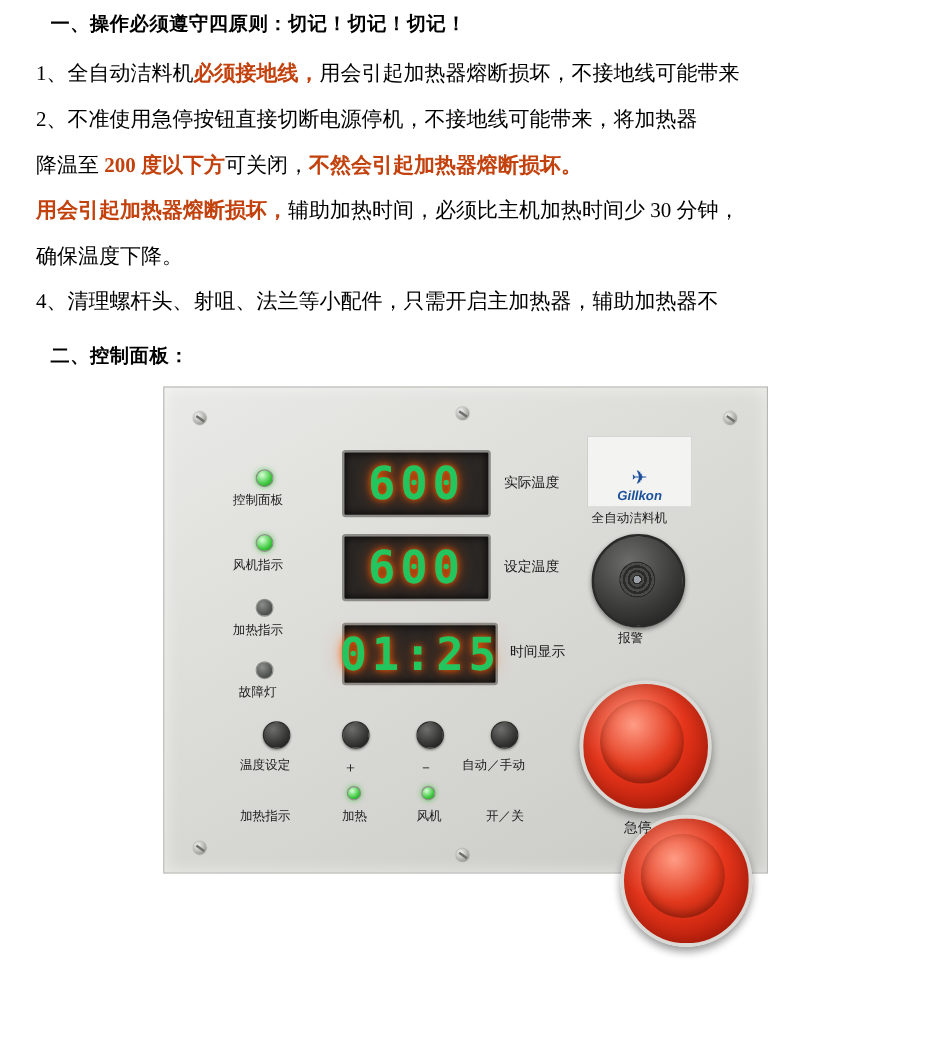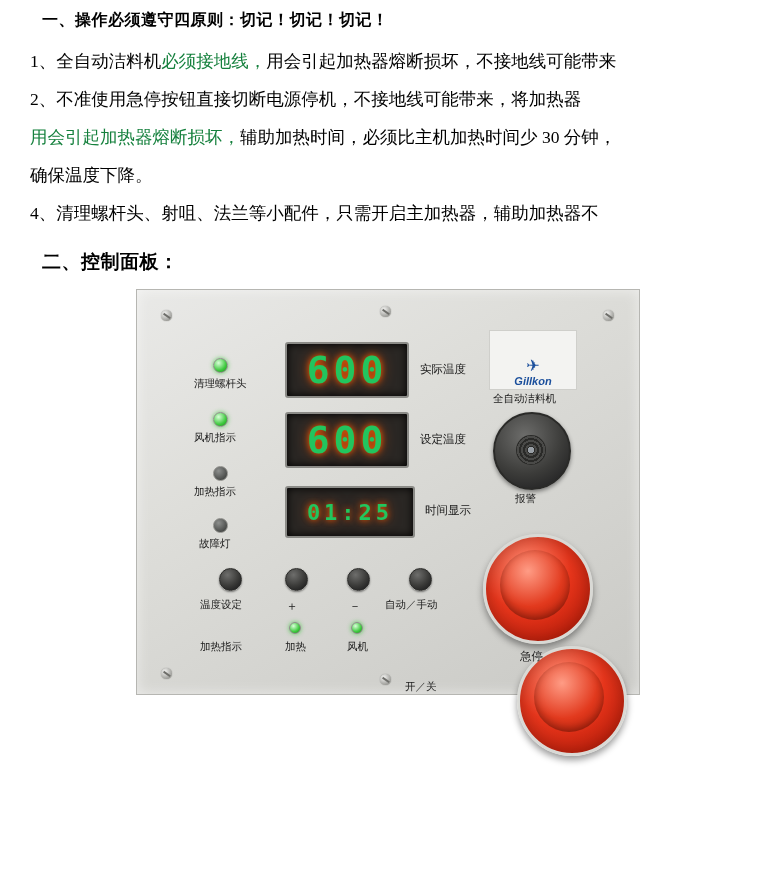--- a/index.html
+++ b/index.html
@@ -25,34 +25,34 @@
   }
   h1.sec {
     font-family: "Liberation Sans", sans-serif;
     font-size: 16px;
     font-weight: bold;
     margin: 4px 0 12px 12px;
     letter-spacing: 0.5px;
   }
   h1.sec2 {
     font-family: "Liberation Sans", sans-serif;
-    font-size: 19px;
+    font-size: 16px;
     font-weight: bold;
     margin: 18px 0 8px 12px;
     letter-spacing: 0.5px;
   }
   p.para {
     font-size: 17.5px;
     line-height: 36px;
     margin: 0 0 2px 0;
     text-align: justify;
   }
   .redb {
-    color: #15803d;
-    font-weight: normal;
+    color: #c2410c;
+    font-weight: bold;
   }
 
   
   .panel-wrap {
     position: relative;
     margin: 14px auto 0 auto;
     width: 502px;
     height: 404px;
   }
   .panel {
@@ -129,21 +129,21 @@
     align-items: center;
     justify-content: center;
     letter-spacing: 4px;
     font-family: "DejaVu Sans Mono", monospace;
     color: #22c55e;
     text-shadow: 0 0 6px #ff5a00, 0 0 14px rgba(255,90,0,0.6);
     font-weight: bold;
   }
   .disp.d1 { left: 148px; top: 52px;  width: 120px; height: 52px; font-size: 38px; }
   .disp.d2 { left: 148px; top: 122px; width: 120px; height: 52px; font-size: 38px; }
-  .disp.d3 { left: 148px; top: 196px; width: 126px; height: 48px; font-size: 22px; }
+  .disp.d3 { left: 148px; top: 196px; width: 126px; height: 48px; font-size: 38px; }
 
   .lbl.dsp1 { left: 283px; top: 72px;  font-size: 11.5px; }
   .lbl.dsp2 { left: 283px; top: 142px; font-size: 11.5px; }
   .lbl.dsp3 { left: 288px; top: 213px; font-size: 11.5px; }
 
   
   .brand {
     position: absolute;
     left: 352px; top: 40px;
     width: 88px; height: 60px;
@@ -233,37 +233,40 @@
   .lbl.bt2 { left: 149px; top: 308px; font-size: 12px; }
   .lbl.bt3 { left: 212px; top: 308px; font-size: 12px; }
   .lbl.bt4 { left: 248px; top: 308px; }
 
   .led.s1g { left: 152px; top: 332px; width: 10px; height: 10px; }
   .led.s2g { left: 214px; top: 332px; width: 10px; height: 10px; }
 
   .lbl.bb1 { left: 63px;  top: 350px; }
   .lbl.bb2 { left: 148px; top: 350px; }
   .lbl.bb3 { left: 210px; top: 350px; }
-  .lbl.bb4 { left: 268px; top: 350px; margin-top: 40px; }
+  .lbl.bb4 { left: 268px; top: 350px; }
 </style>
 </head>
 <body>
 
 <div class="page">
 
   <div class="doc">
 
     <h1 class="sec">一、操作必须遵守四原则：切记！切记！切记！</h1>
 
     <p class="para">
       <span>1、</span><span>全自动洁料机</span><span class="redb">必须接地线，</span><span>用会引起加热器熔断损坏，不接地线可能带来</span>
     </p>
 
     <p class="para">
       <span>2、</span><span>不准使用急停按钮直接切断电源停机，不接地线可能带来，将加热器</span>
+    </p>
+    <p class="para">
+      <span>降温至 </span><span class="redb">200 度以下方</span><span>可关闭，</span><span class="redb">不然会引起加热器熔断损坏。</span>
     </p>
 
     <p class="para">
       <span class="redb">用会引起加热器熔断损坏，</span><span>辅助加热时间，必须比主机加热时间少 30 分钟，</span>
     </p>
     <p class="para">
       <span>确保温度下降。</span>
     </p>
 
     <p class="para">
@@ -276,21 +279,21 @@
       <div class="panel">
 
         <span class="screw s1"></span>
         <span class="screw s2"></span>
         <span class="screw s3"></span>
         <span class="screw s4"></span>
         <span class="screw s5"></span>
         <span class="screw s6"></span>
 
         <span class="led green l1"></span>
-        <span class="lbl led1">清理螺杆头</span>
+        <span class="lbl led1">控制面板</span>
 
         <span class="led green l2"></span>
         <span class="lbl led2">风机指示</span>
 
         <span class="led dark l3"></span>
         <span class="lbl led3">加热指示</span>
 
         <span class="led dark l4"></span>
         <span class="lbl led4">故障灯</span>
 

